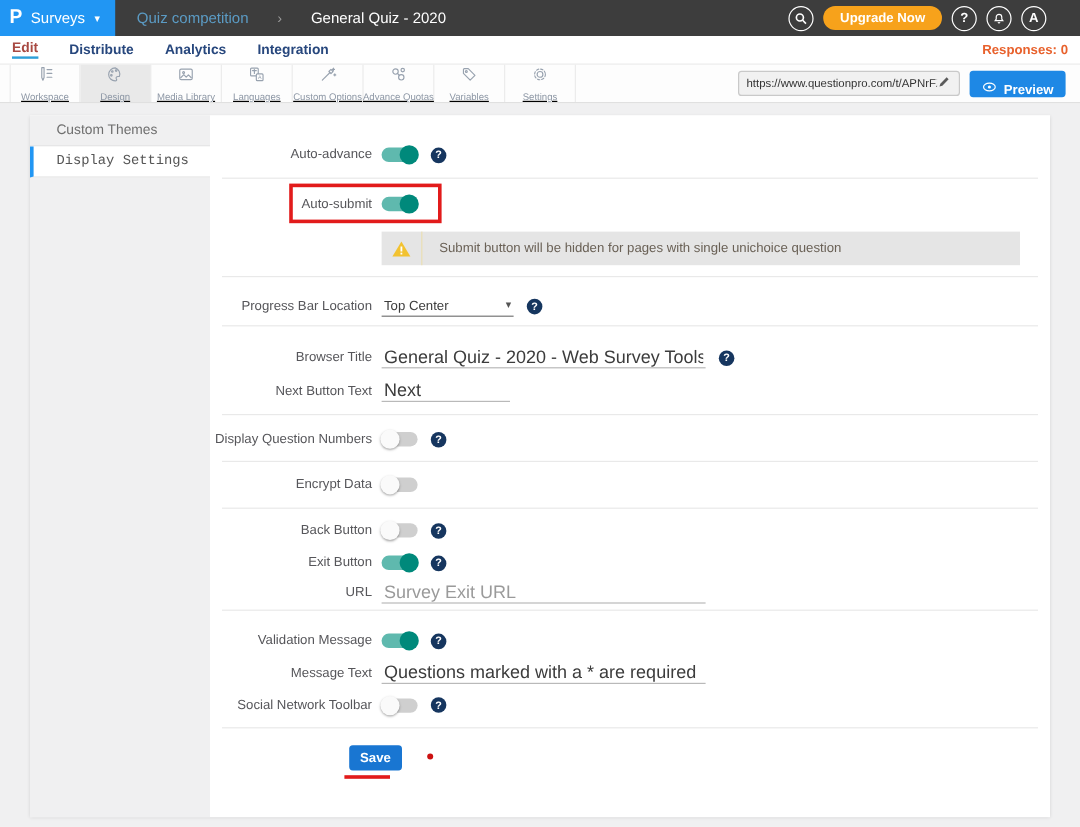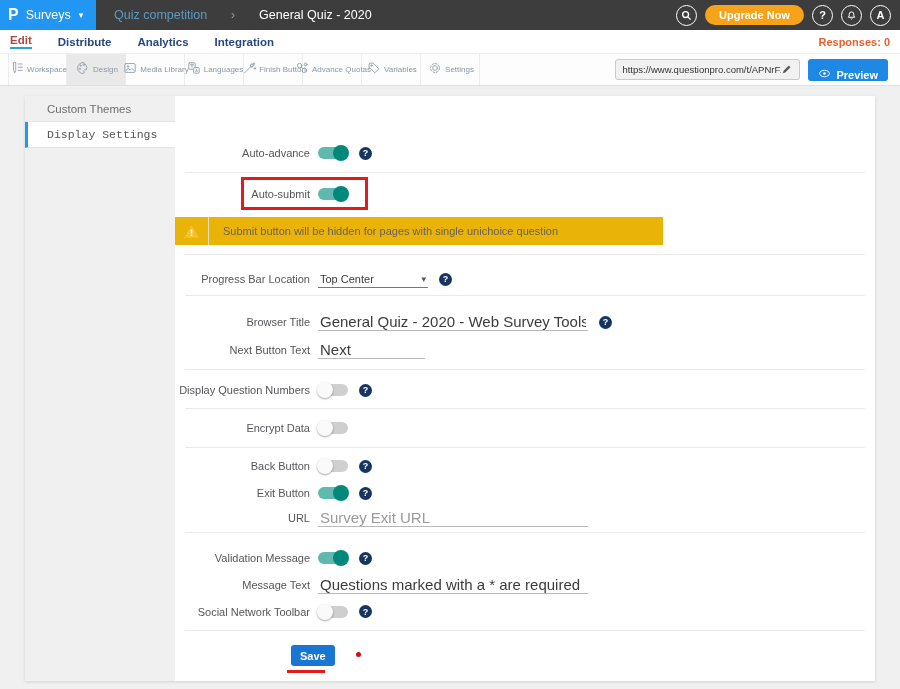--- a/index.html
+++ b/index.html
@@ -10,38 +10,38 @@
   .topbar { height:30px; background:#3d3d3d; display:flex; align-items:stretch; }
   .brand { width:96px; background:#2196f3; color:#fff; display:flex; align-items:center;
     padding:0 8px; gap:7px; cursor:pointer; }
   .brand .logo { font-weight:700; font-size:16px; line-height:1; transform:scaleY(1.05); }
   .brand .prod { font-size:12.5px; }
   .brand .caret { font-size:9px; margin-left:1px; }
   .crumbs { display:flex; align-items:center; gap:24px; margin-left:18px; font-size:12.5px; }
   .crumb-folder { color:#5b9bc4; cursor:pointer; }
   .crumb-sep { color:#9a9a9a; font-size:12px; }
   .crumb-survey { color:#fff; }
-  .top-right { margin-left:auto; display:flex; align-items:center; gap:8px; padding-right:9px; }
+  .top-right { margin-left:auto; display:flex; align-items:center; gap:8px; padding-right:28px; }
   .circle-btn { width:21px; height:21px; border:1.5px solid #fff; border-radius:50%;
     color:#fff; font-size:11px; font-weight:700; display:flex; align-items:center;
     justify-content:center; cursor:pointer; }
   .upgrade { background:#f7a21b; color:#fff; font-size:11px; font-weight:700;
     border:none; border-radius:11px; padding:4px 14px; cursor:pointer; }
 
   
   .subnav { height:23px; background:#fff; display:flex; align-items:center; padding:0 10px; }
   .tab { font-size:11.5px; font-weight:700; color:#27477d; margin-right:26px; cursor:pointer; }
   .tab.active { color:#a84a43; border-bottom:2px solid #2d9fd9; padding-bottom:1px; }
   .responses { margin-left:auto; font-size:11px; font-weight:700; color:#e8612c; }
 
   
   .toolbar { height:33px; background:#fdfdfd; border-top:1px solid #eee;
     border-bottom:1px solid #e0e0e0; display:flex; align-items:stretch; padding-left:8px; }
-  .tool { width:59px; display:flex; flex-direction:row; align-items:center;
-    justify-content:center; gap:1px; border-right:1px solid #ececec; cursor:pointer; }
+  .tool { width:59px; display:flex; flex-direction:column; align-items:center;
+    justify-content:center; gap:1px; border-right:1px solid #ececec; cursor:pointer;text-decoration:underline; }
   .tool:first-child { border-left:1px solid #ececec; }
   .tool.active { background:#e9e9e9; }
   .tool svg { stroke:#98a2af; fill:none; stroke-width:1.2; stroke-linecap:round; stroke-linejoin:round; }
   .tool .tlabel { font-size:8px; color:#8d97a5; white-space:nowrap; }
   .toolbar-right { margin-left:auto; display:flex; align-items:center; gap:8px; padding-right:12px; }
   .urlbox { width:185px; height:21px; background:#f1f1f1; border:1px solid #c9c9c9;
     border-radius:3px; display:flex; align-items:center; padding:0 6px; }
   .urlbox input { flex:1; border:none; background:transparent; font-size:9.5px; color:#333;
     font-family:inherit; outline:none; min-width:0; }
   .preview-btn { background:#1e88e5; color:#fff; border:none; border-radius:3px;
@@ -50,21 +50,21 @@
 
   
   .content { padding-top:10px; }
   .panel { position:relative; margin-left:25px; width:850px; height:585px; background:#fff;
     box-shadow:0 1px 3px rgba(0,0,0,.12); }
   .side { position:absolute; left:0; top:0; bottom:0; width:150px; background:#f0f0f1; }
   .side-item { height:26px; line-height:26px; padding-left:22px; font-size:11.5px;
     color:#6e6e6e; border-bottom:1px solid #e4e4e4; cursor:pointer; }
   .side-item.active { background:#fff; border-left:3px solid #2196f3; padding-left:19px; color:#555;font-family:Liberation Mono, monospace; }
 
-  .main { margin-left:150px; padding-top:44px; }
+  .main { margin-left:150px; padding-top:20px; }
   .row { display:flex; align-items:center; height:28px; }
   .lbl { width:135px; text-align:right; font-size:11px; color:#56565a; flex-shrink:0; }
   .ctrl { margin-left:8px; display:flex; align-items:center; gap:11px; }
   .divider { height:1px; background:#e9e9e9; margin:0 10px; }
 
   .toggle { width:30px; height:12px; border-radius:6px; position:relative;
     display:inline-block; cursor:pointer; }
   .toggle .knob { width:16px; height:16px; border-radius:50%; position:absolute; top:-2px; }
   .toggle.on { background:#5fb9ae; }
   .toggle.on .knob { right:-1px; background:#00897b; }
@@ -82,22 +82,22 @@
 
   .dropdown { width:110px; border-bottom:1px solid #777; display:flex; align-items:center;
     justify-content:space-between; font-size:11px; color:#3c3c3c; height:18px;
     padding:0 2px; cursor:pointer; }
   .dropdown .caret { color:#555; font-size:9px; }
 
   .autosubmit-wrap { position:relative; height:30px; margin-top:6px; display:flex; align-items:center; }
   .redbox { position:absolute; left:66px; top:-2px; width:127px; height:33px;
     border:3px solid #e21b1b; pointer-events:none; }
 
-  .warning { margin-top:8px; width:488px; height:28px;
-    background:#eab308; display:flex; align-items:center; }
+  .warning { margin-left:143px; margin-top:8px; width:532px; height:28px;
+    background:#e5e5e5; display:flex; align-items:center; }
   .warn-ico { width:34px; display:flex; align-items:center; justify-content:center;
     align-self:stretch; border-right:1px solid #eadfb4; }
   .warn-text { font-size:11px; color:#6a6156; padding-left:14px; }
 
   .save-row { position:relative; margin-top:14px; height:24px; }
   .save-btn { position:absolute; left:116px; top:0; background:#1976d2; color:#fff;
     border:none; border-radius:3px; height:21px; padding:0 9px; font-size:11px;
     font-weight:700; cursor:pointer; }
   .save-underline { position:absolute; left:112px; top:25px; width:38px; height:3px;
     background:#e21b1b; }
@@ -194,21 +194,21 @@
     <span>
       <svg width="18" height="16" viewBox="0 0 20 20">
           <line x1="4.5" y1="16" x2="12.5" y2="8"></line>
           <rect x="12" y="5.5" width="3" height="3" transform="rotate(45 13.5 7)"></rect>
           <line x1="16" y1="3.5" x2="16" y2="6"></line>
           <line x1="14.8" y1="4.8" x2="17.2" y2="4.8"></line>
           <line x1="17.5" y1="9.5" x2="17.5" y2="11.5"></line>
           <line x1="16.5" y1="10.5" x2="18.5" y2="10.5"></line>
         </svg>
     </span>
-    <span class="tlabel">Finish Button</span>
+    <span class="tlabel">Custom Options</span>
   </div>
   <div class="tool">
     <span>
       <svg width="18" height="16" viewBox="0 0 20 20">
           <circle cx="7" cy="7" r="2.8"></circle>
           <circle cx="13" cy="13" r="2.8"></circle>
           <line x1="9" y1="9" x2="11" y2="11"></line>
           <circle cx="14.5" cy="5.5" r="1.8"></circle>
         </svg>
     </span>

